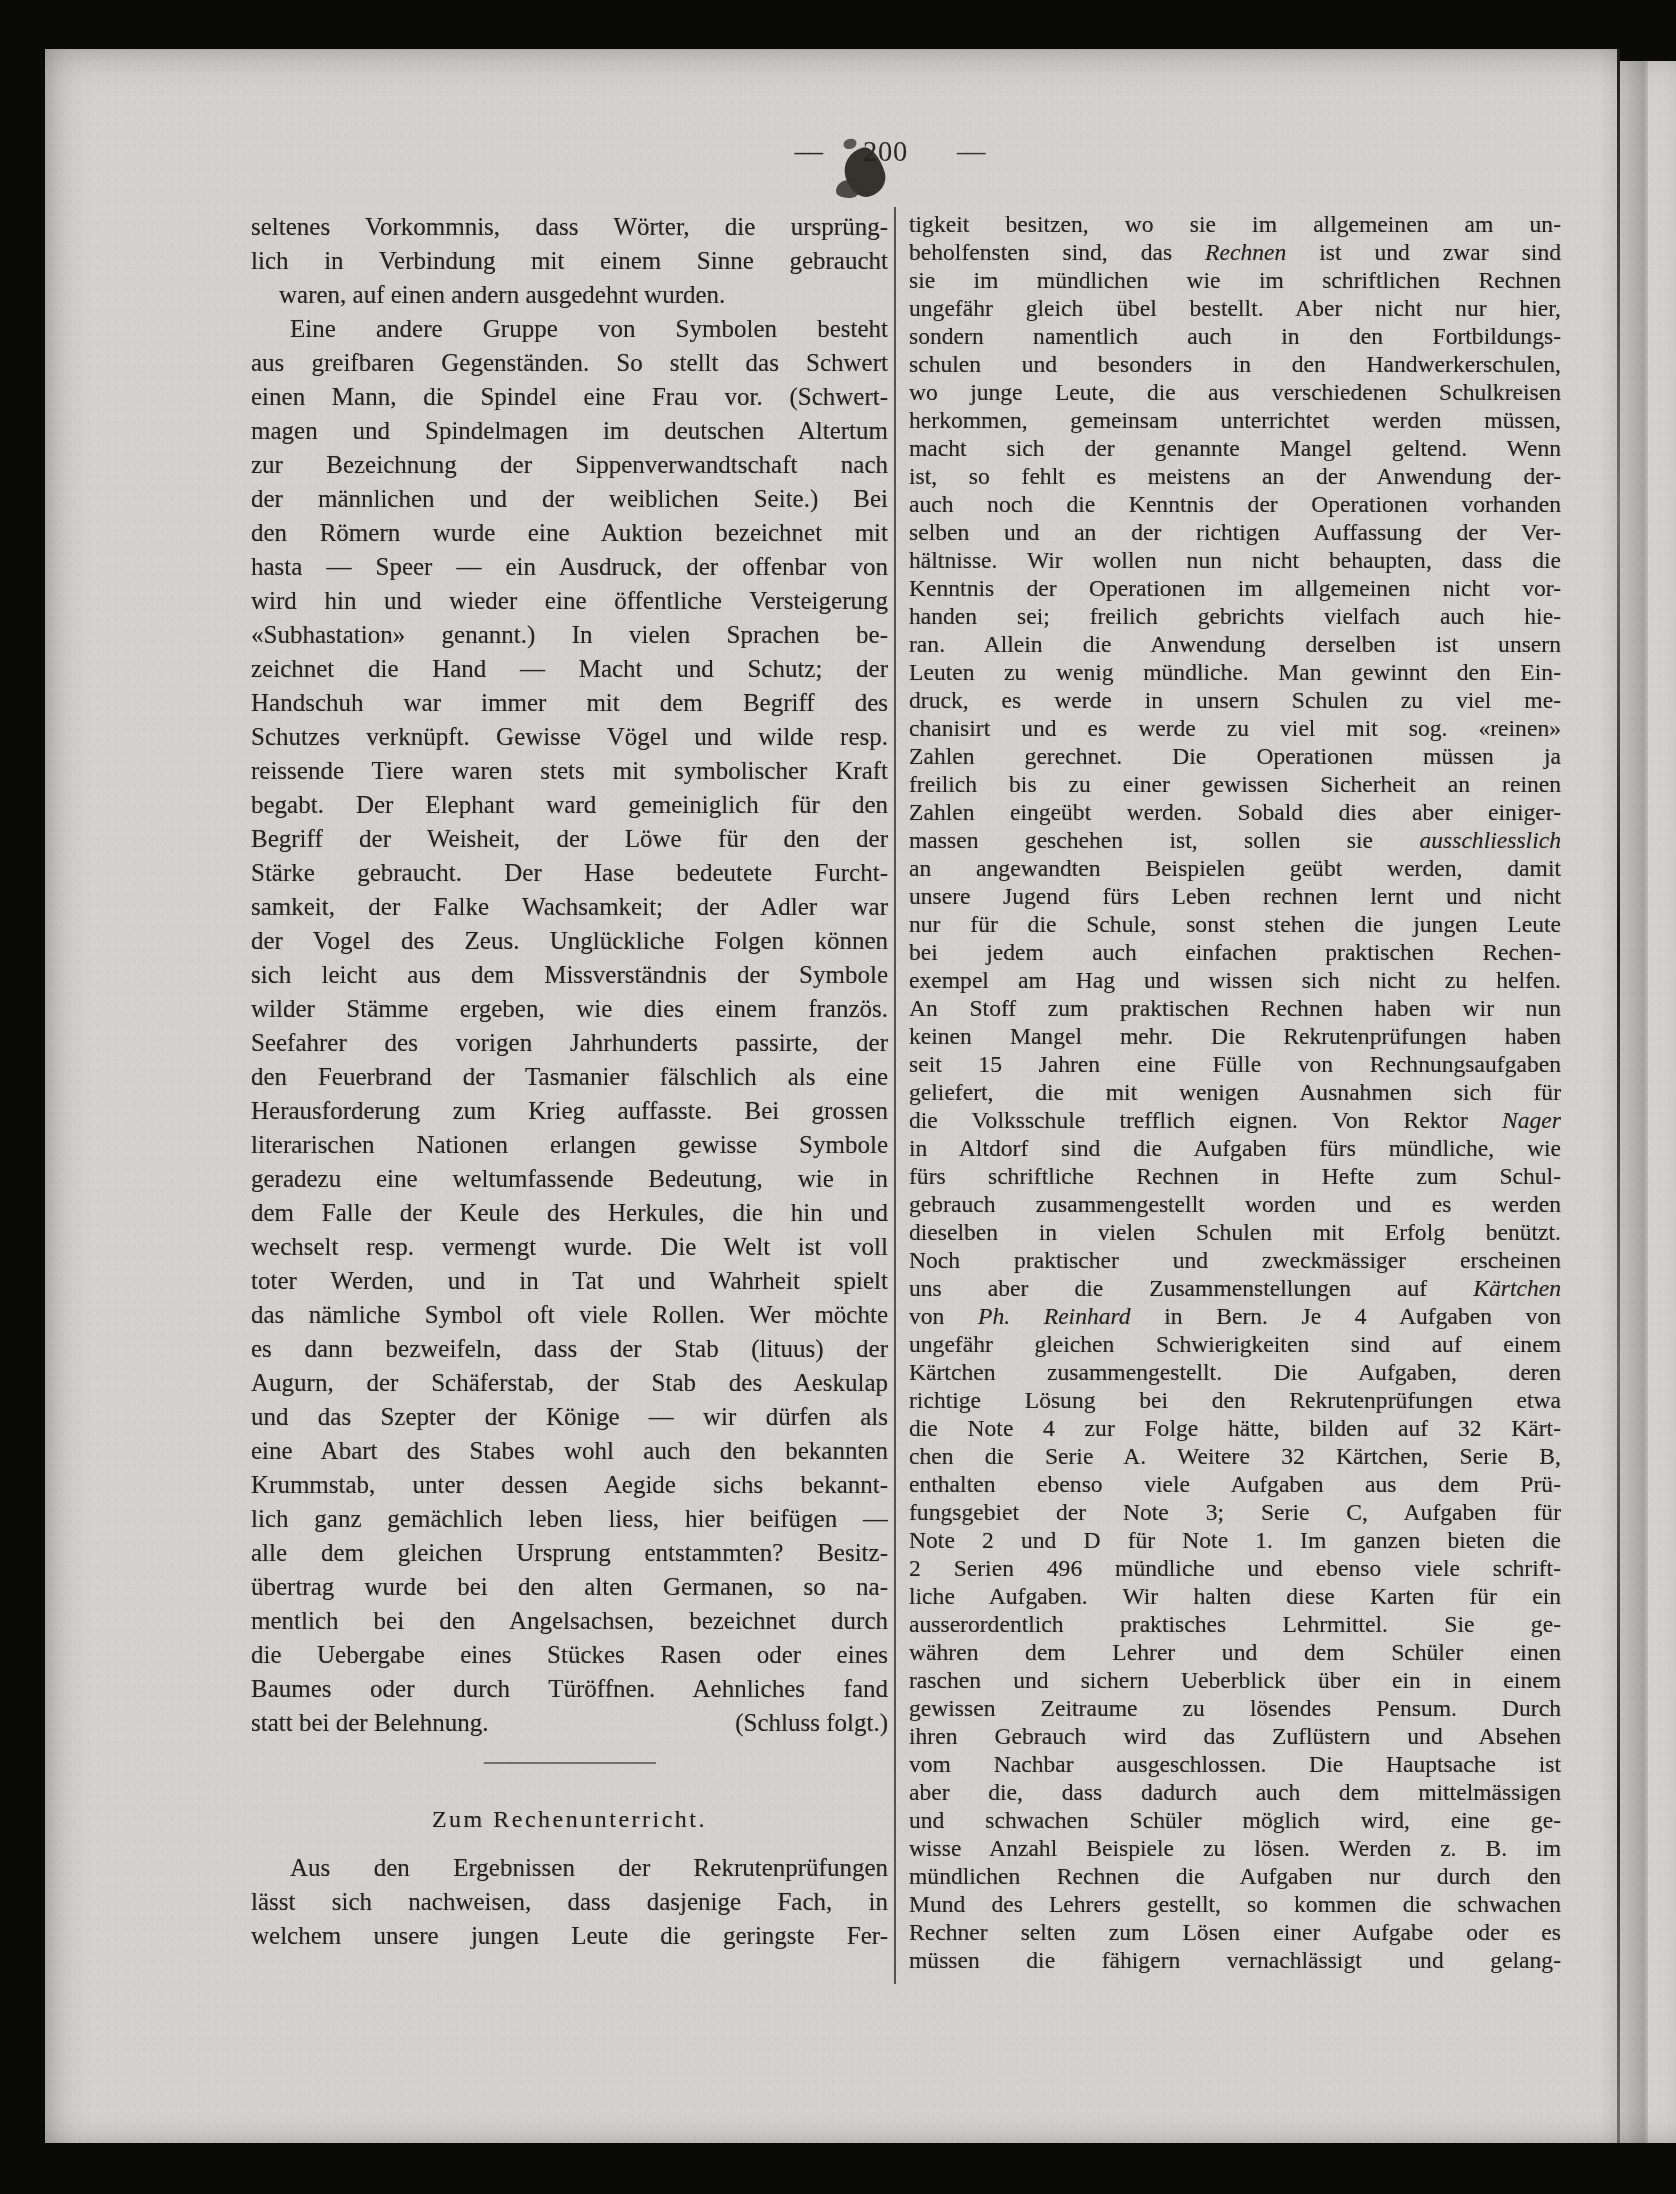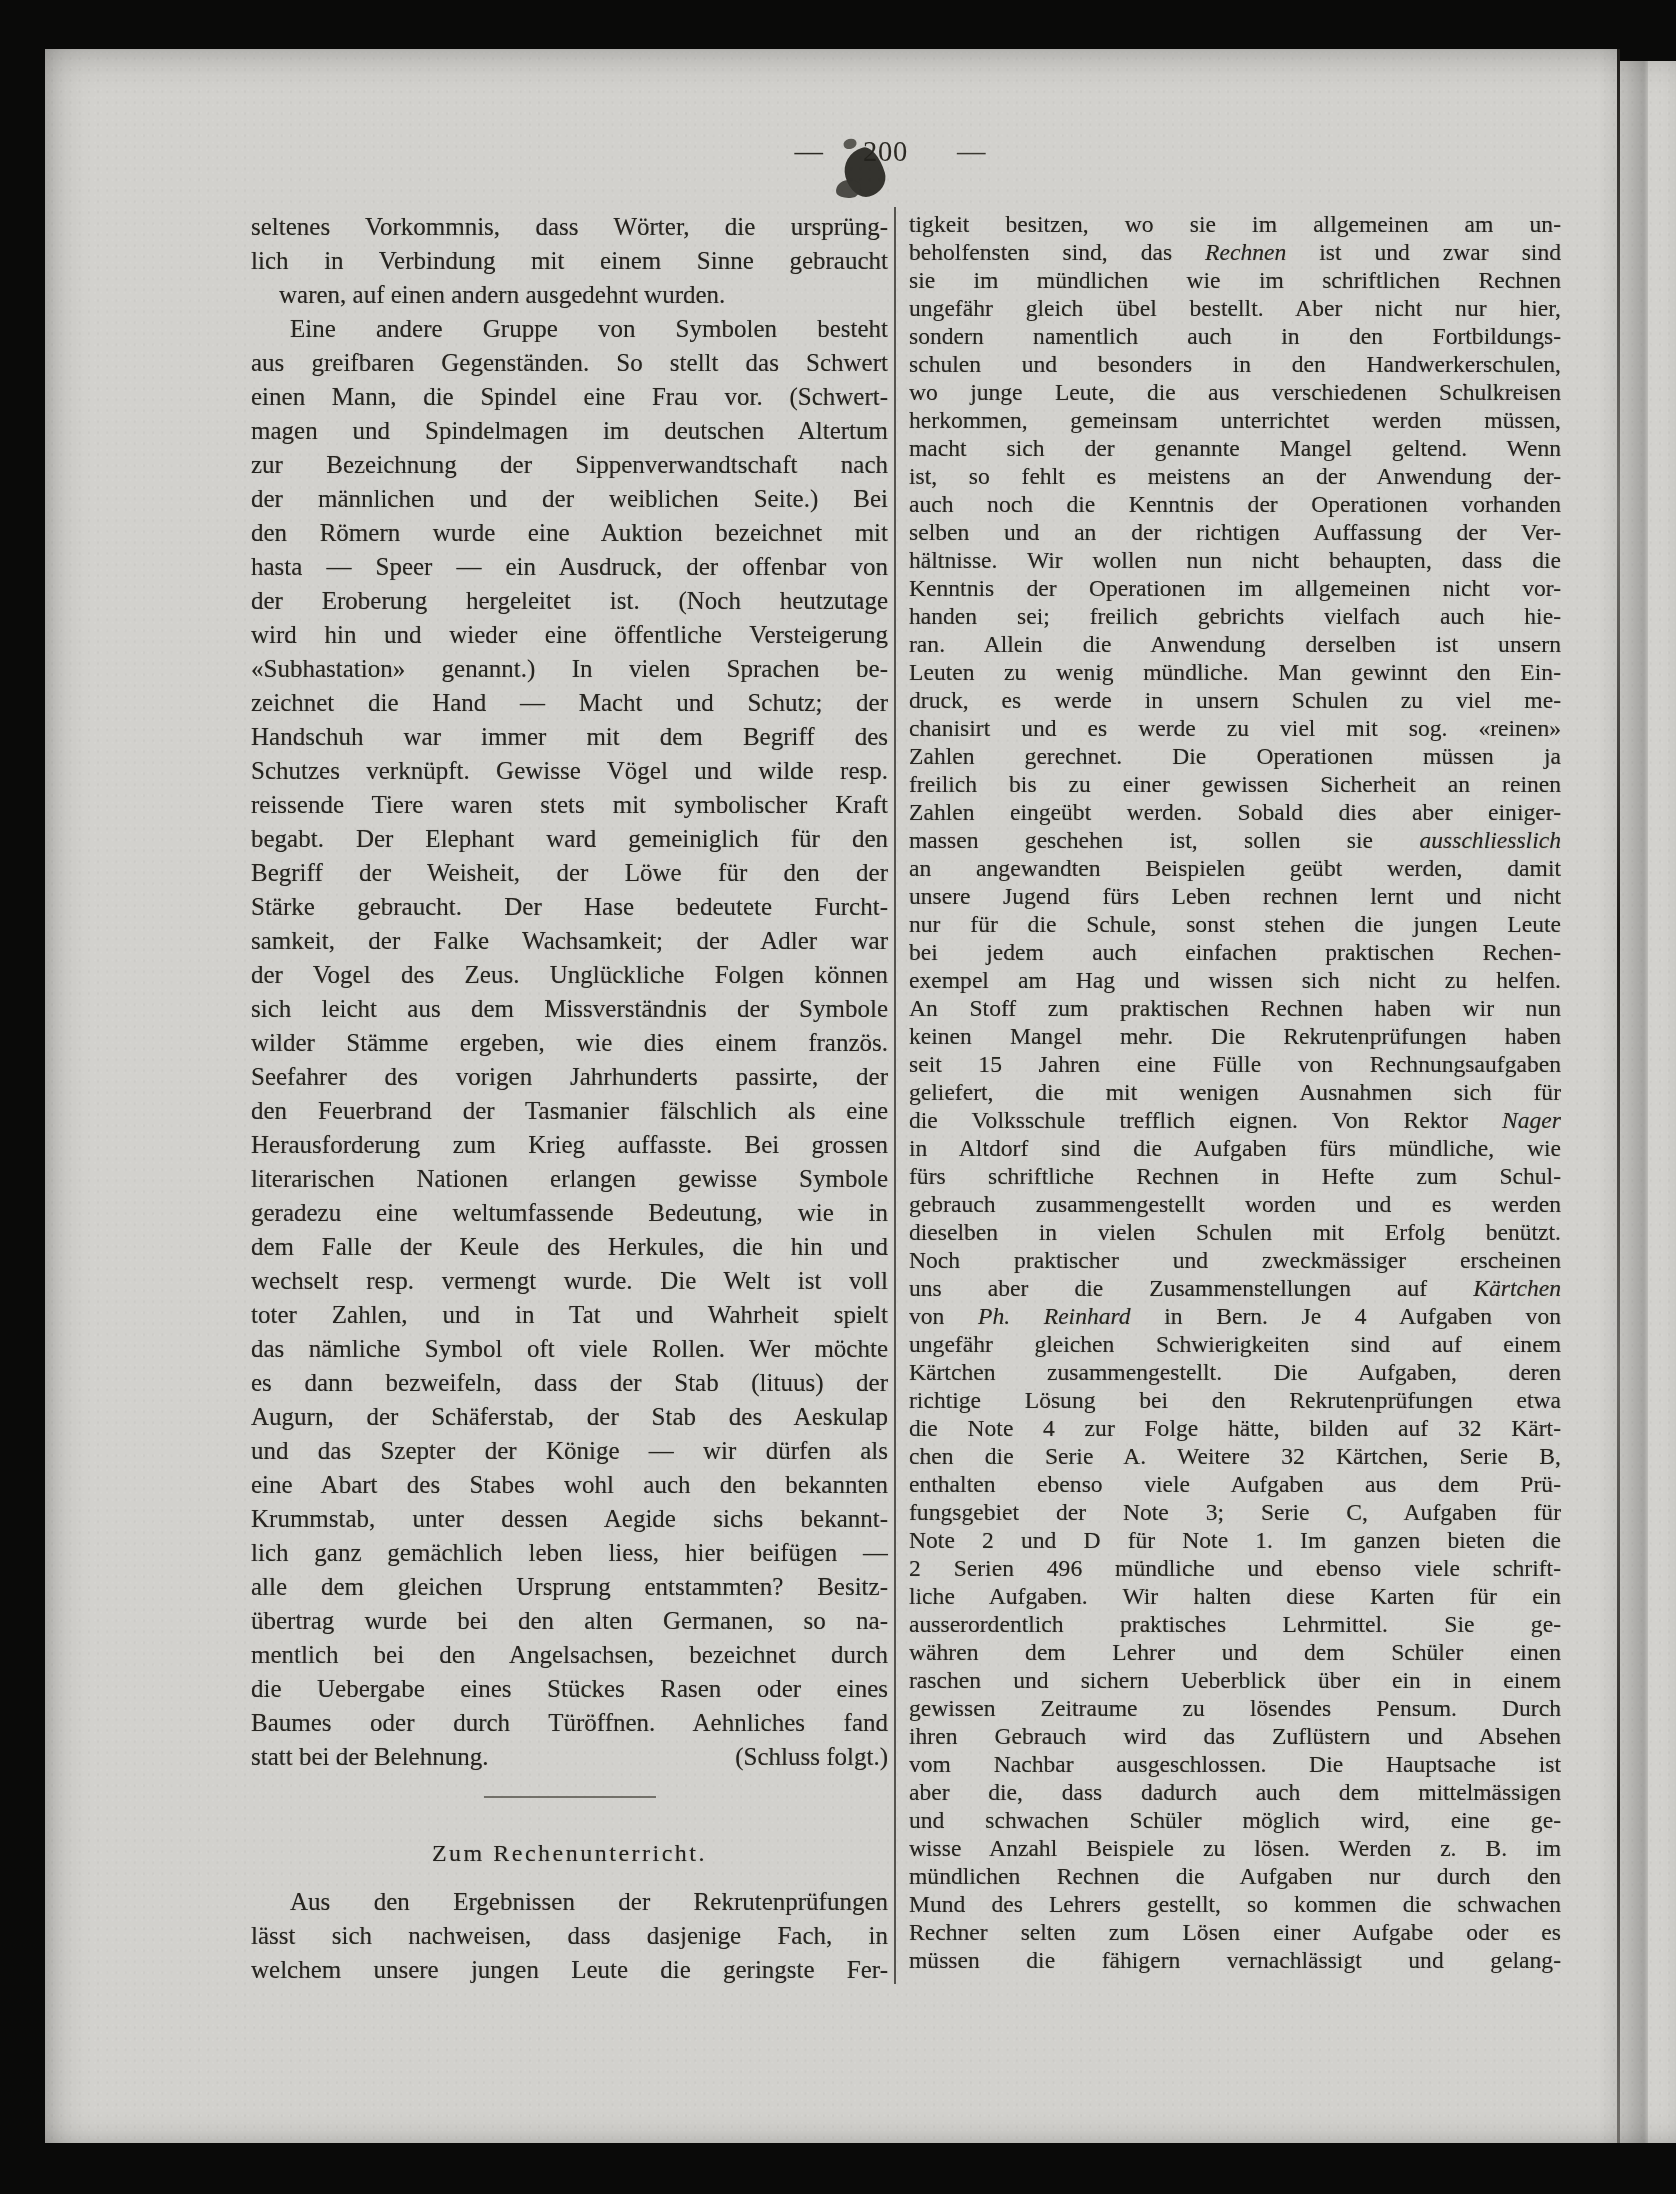--- a/index.html
+++ b/index.html
@@ -182,42 +182,41 @@
           <div class="ln">lich in Verbindung mit einem Sinne gebraucht</div>
           <div class="ln no-just">waren, auf einen andern ausgedehnt wurden.</div>
           <div class="ln indent">Eine andere Gruppe von Symbolen besteht</div>
           <div class="ln">aus greifbaren Gegenständen. So stellt das Schwert</div>
           <div class="ln">einen Mann, die Spindel eine Frau vor. (Schwert-</div>
           <div class="ln">magen und Spindelmagen im deutschen Altertum</div>
           <div class="ln">zur Bezeichnung der Sippenverwandtschaft nach</div>
           <div class="ln">der männlichen und der weiblichen Seite.) Bei</div>
           <div class="ln">den Römern wurde eine Auktion bezeichnet mit</div>
           <div class="ln">hasta — Speer — ein Ausdruck, der offenbar von</div>
-          <div class="ln">der Eroberung hergeleitet ist. (Noch heutzutage</div>
           <div class="ln">wird hin und wieder eine öffentliche Versteigerung</div>
           <div class="ln">«Subhastation» genannt.)  In vielen Sprachen be-</div>
           <div class="ln">zeichnet die Hand — Macht und Schutz; der</div>
           <div class="ln">Handschuh war immer mit dem Begriff des</div>
           <div class="ln">Schutzes verknüpft. Gewisse Vögel und wilde resp.</div>
           <div class="ln">reissende Tiere waren stets mit symbolischer Kraft</div>
           <div class="ln">begabt. Der Elephant ward gemeiniglich für den</div>
           <div class="ln">Begriff der Weisheit, der Löwe für den der</div>
           <div class="ln">Stärke gebraucht. Der Hase bedeutete Furcht-</div>
           <div class="ln">samkeit, der Falke Wachsamkeit; der Adler war</div>
           <div class="ln">der Vogel des Zeus. Unglückliche Folgen können</div>
           <div class="ln">sich leicht aus dem Missverständnis der Symbole</div>
           <div class="ln">wilder Stämme ergeben, wie dies einem französ.</div>
           <div class="ln">Seefahrer des vorigen Jahrhunderts passirte, der</div>
           <div class="ln">den Feuerbrand der Tasmanier fälschlich als eine</div>
           <div class="ln">Herausforderung zum Krieg auffasste. Bei grossen</div>
           <div class="ln">literarischen Nationen erlangen gewisse Symbole</div>
           <div class="ln">geradezu eine weltumfassende Bedeutung, wie in</div>
           <div class="ln">dem Falle der Keule des Herkules, die hin und</div>
           <div class="ln">wechselt resp. vermengt wurde. Die Welt ist voll</div>
-          <div class="ln">toter Zahlen, und in Tat und Wahrheit spielt</div>
+          <div class="ln">toter Werden, und in Tat und Wahrheit spielt</div>
           <div class="ln">das nämliche Symbol oft viele Rollen.  Wer möchte</div>
           <div class="ln">es dann bezweifeln, dass der Stab (lituus) der</div>
           <div class="ln">Augurn, der Schäferstab, der Stab des Aeskulap</div>
           <div class="ln">und das Szepter der Könige — wir dürfen als</div>
           <div class="ln">eine Abart des Stabes wohl auch den bekannten</div>
           <div class="ln">Krummstab, unter dessen Aegide sichs bekannt-</div>
           <div class="ln">lich ganz gemächlich leben liess, hier beifügen —</div>
           <div class="ln">alle dem gleichen Ursprung entstammten? Besitz-</div>
           <div class="ln">übertrag wurde bei den alten Germanen, so na-</div>
           <div class="ln">mentlich bei den Angelsachsen, bezeichnet durch</div>

